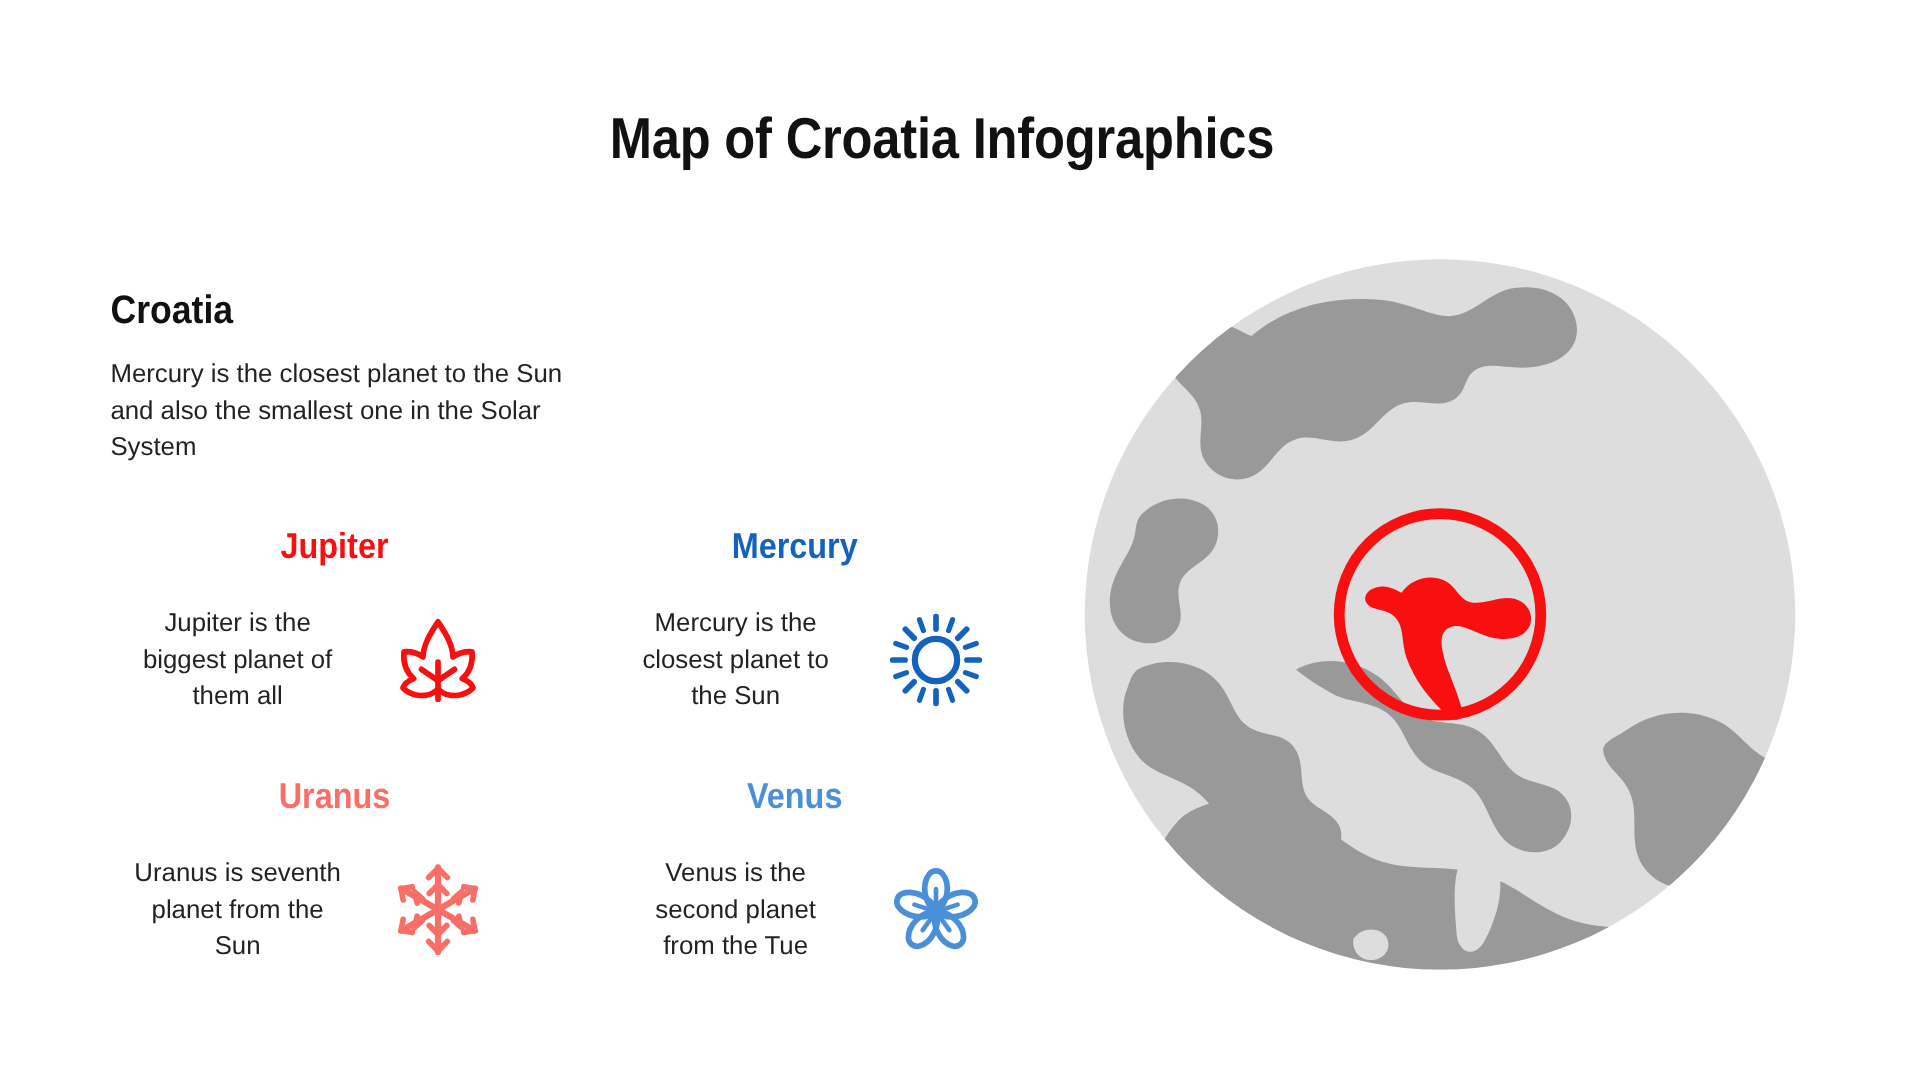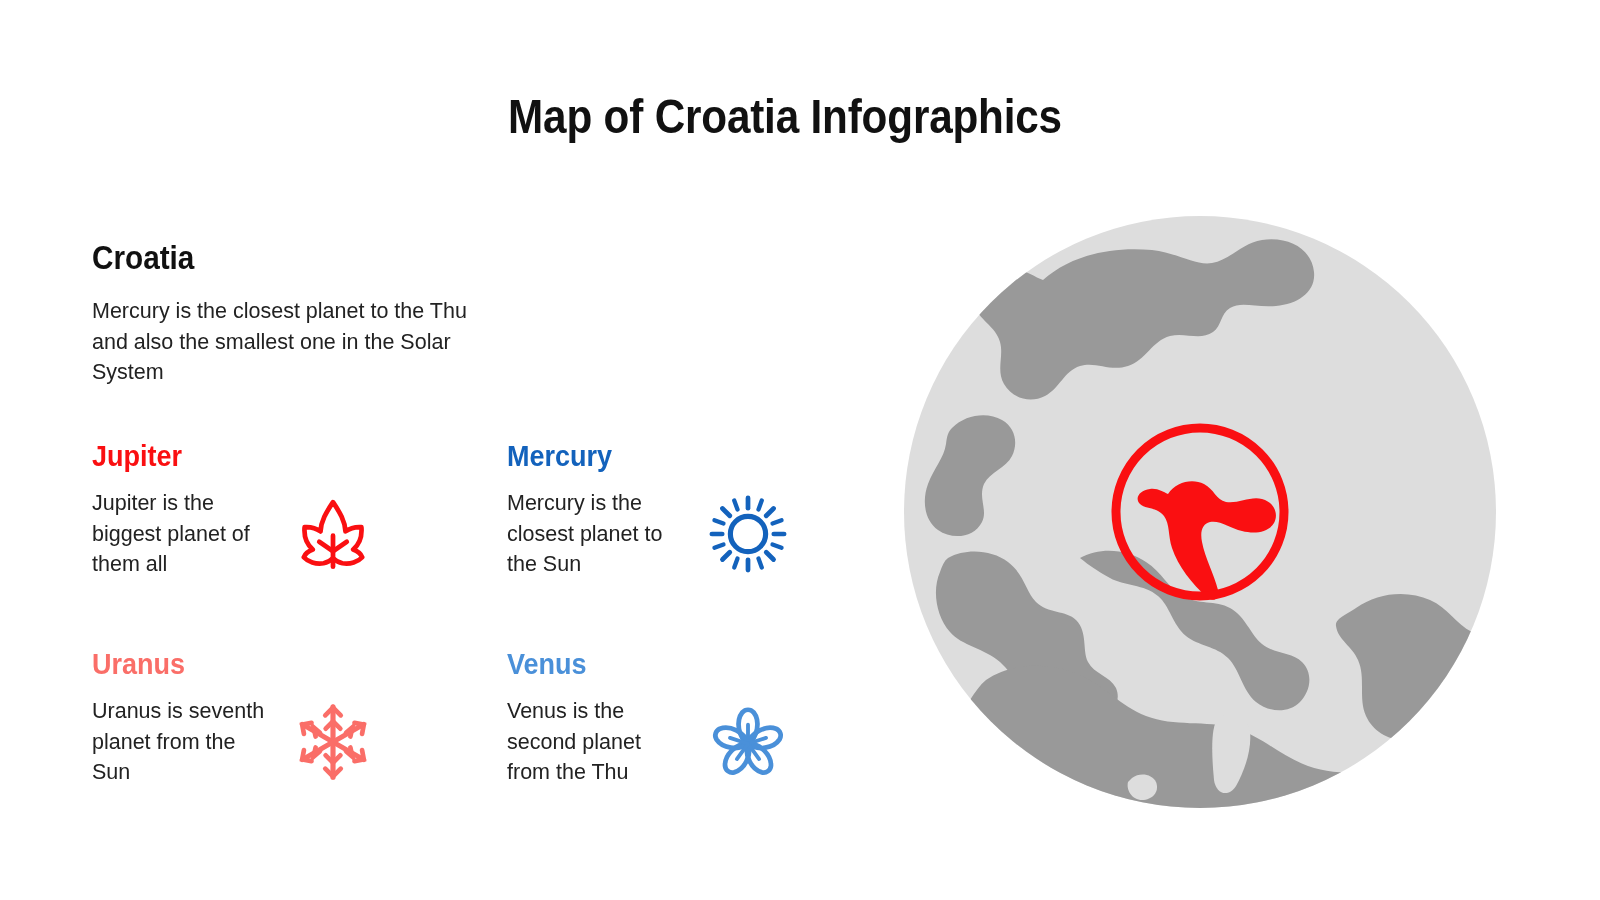--- a/index.html
+++ b/index.html
@@ -65,20 +65,21 @@
 
   
   .cards {
     position: absolute;
     left: 92px;
     top: 438px;
     width: 760px;
     display: grid;
     grid-template-columns: 415px 345px;
     grid-template-rows: 208px 208px;
+    text-align: center;
   }
 
   .card {
     position: relative;
   }
 
   .card-title {
     font-family: "Liberation Sans Narrow", "Liberation Sans", sans-serif;
     font-weight: 700;
     font-size: 30px;
@@ -94,21 +95,21 @@
   }
 
   .card-body {
     font-family: "Liberation Sans", sans-serif;
     font-weight: 400;
     font-size: 21.5px;
     line-height: 30.5px;
     color: #222222;
     width: 180px;
     flex: 0 0 180px;
-    margin: 0;
+    margin: 16px;
   }
 
   .card-icon {
     flex: 0 0 auto;
     width: 86px;
     height: 86px;
     margin-left: 18px;
     display: block;
   }
 
@@ -122,21 +123,21 @@
   }
   .globe-svg { display: block; width: 604px; height: 604px; }
 </style>
 </head>
 <body style="background: rgb(255, 255, 255);">
 
 <div class="slide-title">Map of Croatia Infographics</div>
 
 <div class="left-col">
   <h2 class="intro-heading">Croatia</h2>
-  <p class="intro-body">Mercury is the closest planet to the Thu and also the smallest one in the Solar System</p>
+  <p class="intro-body">Mercury is the closest planet to the Sun and also the smallest one in the Solar System</p>
 </div>
 
 <div class="cards">
 
   <div class="card">
     <div class="card-title" style="color:#FA0F11">Jupiter</div>
     <div class="card-row">
       <p class="card-body">Jupiter is the biggest planet of them all</p>
       <svg class="card-icon" viewBox="0 0 100 100">
         <g fill="none" stroke="#FA0F11" stroke-width="5.5" stroke-linecap="round" stroke-linejoin="round">
@@ -227,21 +228,21 @@
             <path d="M70.2 43.6 L72.5 33 L65.2 39.4"></path>
           </g>
         </g>
       </svg>
     </div>
   </div>
 
   <div class="card">
     <div class="card-title" style="color:#4A90D9">Venus</div>
     <div class="card-row">
-      <p class="card-body">Venus is the second planet from the Thu</p>
+      <p class="card-body">Venus is the second planet from the Tue</p>
       <svg class="card-icon" viewBox="0 0 100 100">
         <g fill="none" stroke="#4A90D9" stroke-width="5.5" stroke-linecap="round" stroke-linejoin="round">
 
           <g>
             <path d="M50 52 C 38 44, 36 25, 43.5 15.5 C 47 11.5, 53 11.5, 56.5 15.5 C 64 25, 62 44, 50 52 Z"></path>
           </g>
           <g transform="rotate(72 50 52)">
             <path d="M50 52 C 38 44, 36 25, 43.5 15.5 C 47 11.5, 53 11.5, 56.5 15.5 C 64 25, 62 44, 50 52 Z"></path>
           </g>
           <g transform="rotate(144 50 52)">

